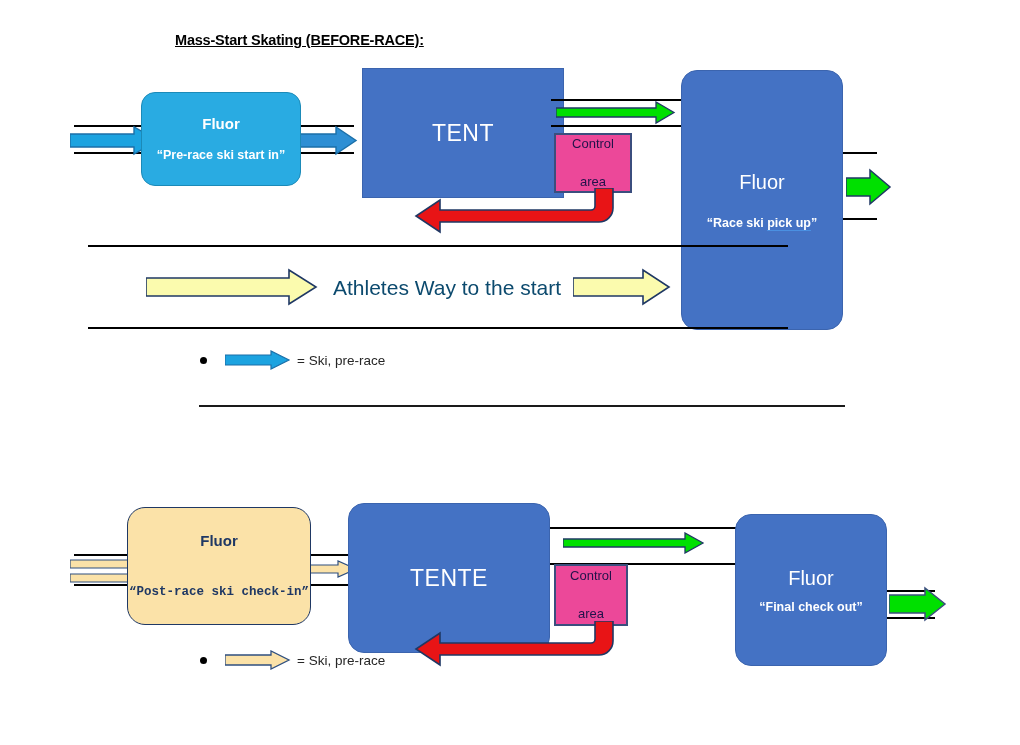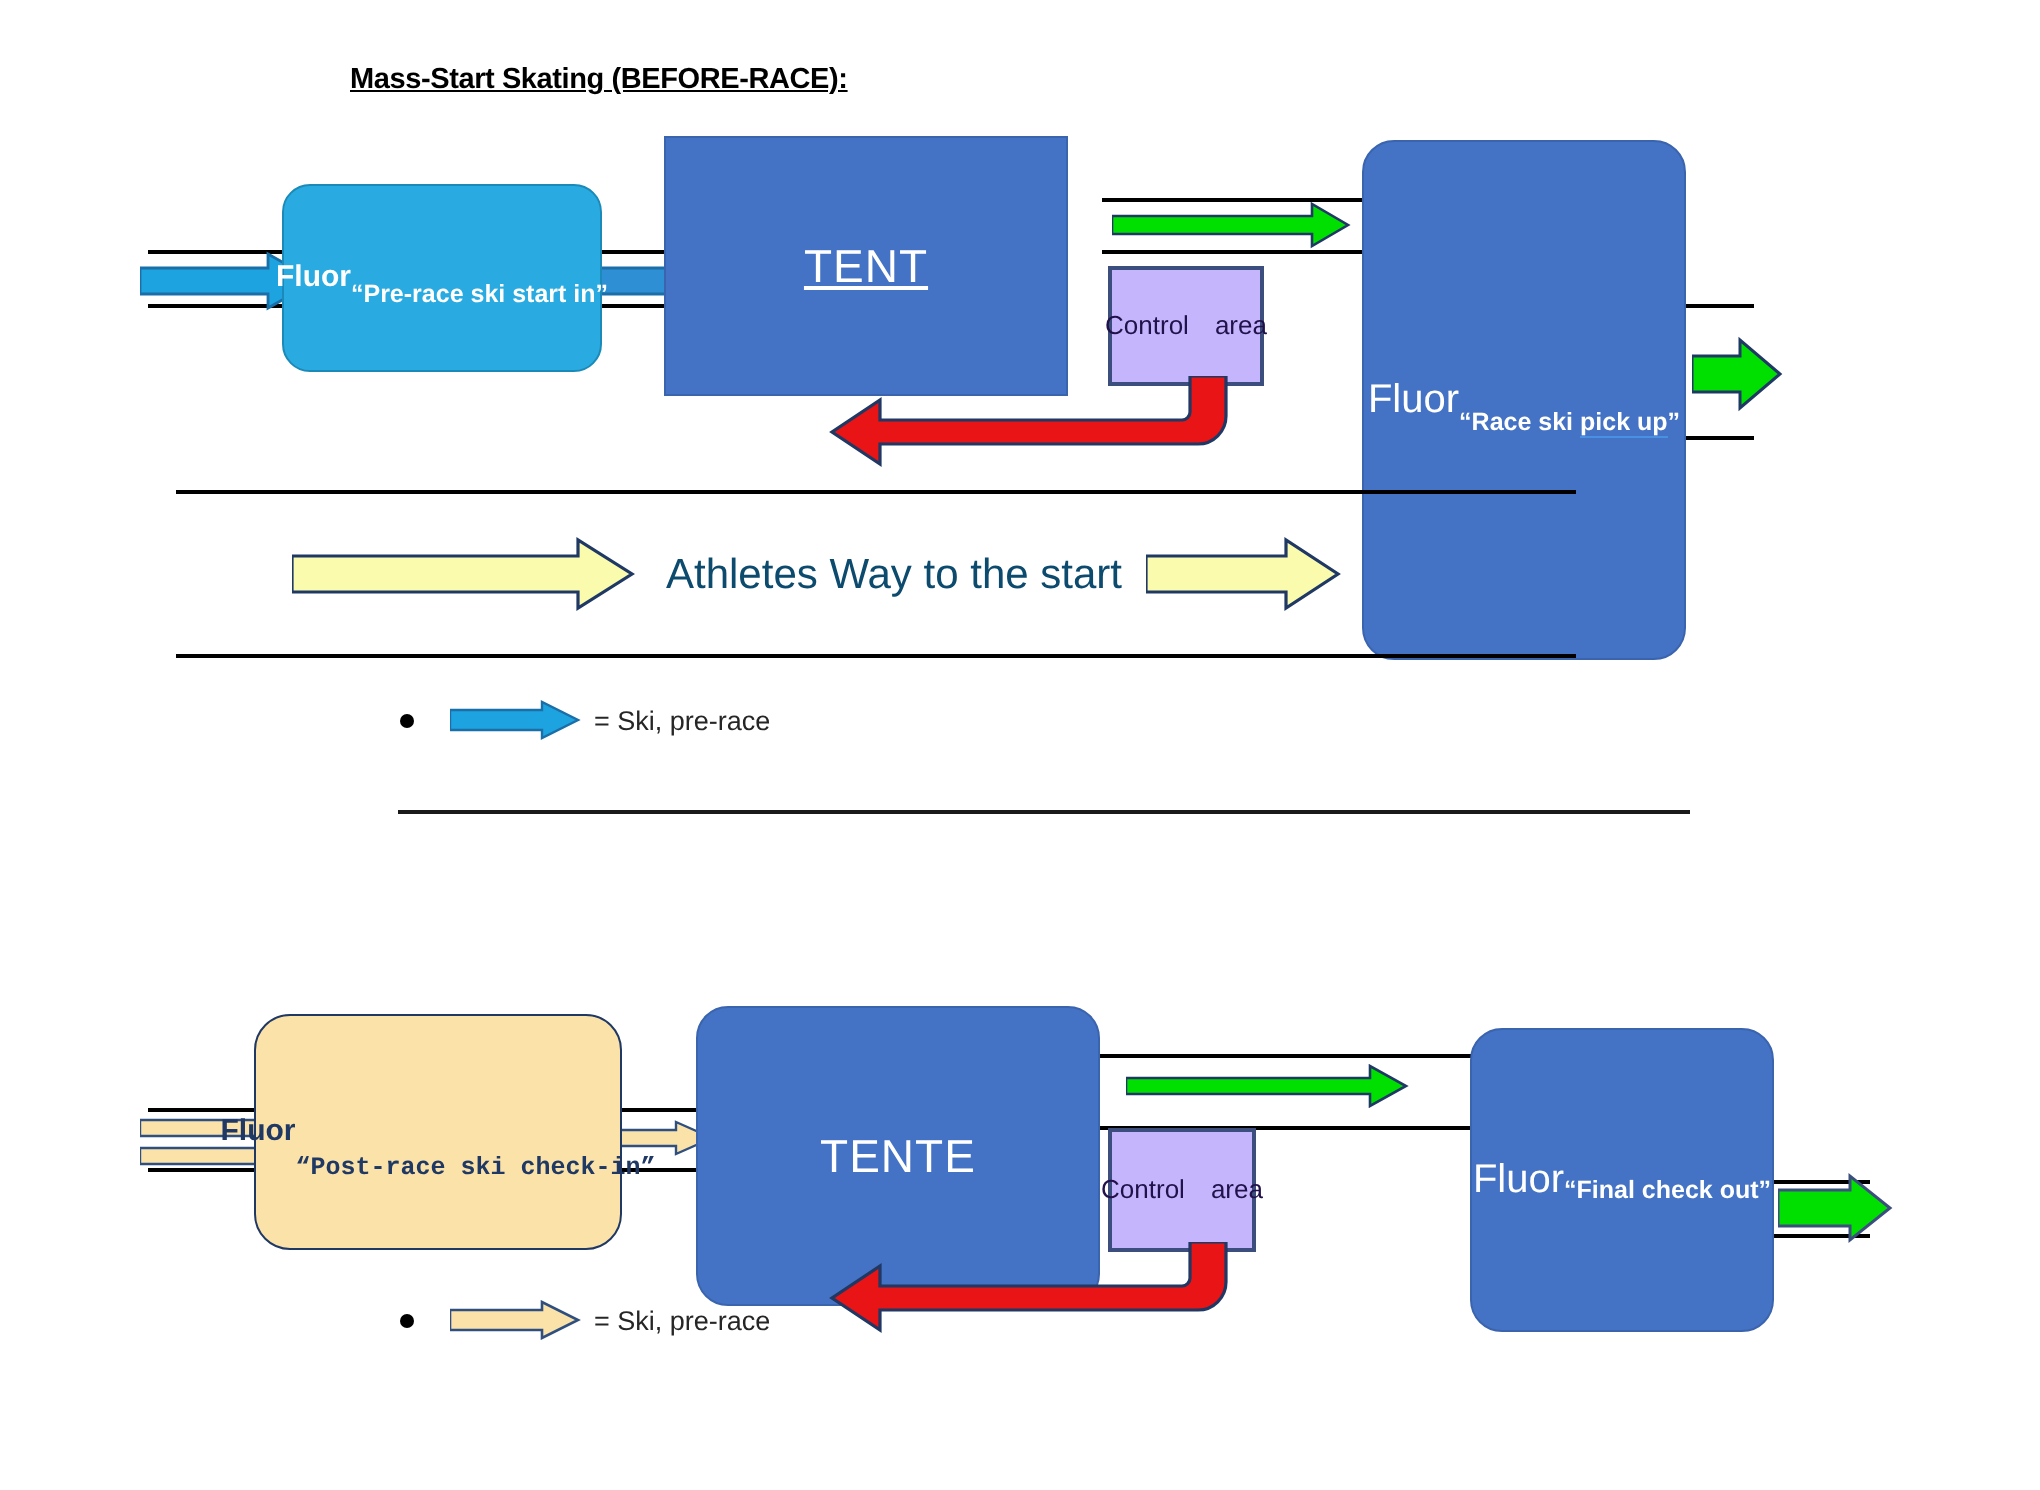--- a/index.html
+++ b/index.html
@@ -27,21 +27,21 @@
     color: #000000;
     text-decoration: underline;
     letter-spacing: -0.2px;
     white-space: nowrap;
   }
 
   
   .box {
     box-sizing: border-box;
     display: flex;
-    flex-direction: row;
+    flex-direction: column;
     align-items: center;
     justify-content: center;
     text-align: center;
   }
   .box-blue-round {
     background: #29ABE2;
     border: 1px solid #1b8ab8;
     border-radius: 14px;
     color: #ffffff;
   }
@@ -56,21 +56,21 @@
     border-radius: 16px;
     color: #ffffff;
   }
   .box-tan-round {
     background: #FBE2A8;
     border: 1.5px solid #1f3864;
     border-radius: 18px;
     color: #1f3864;
   }
   .box-red {
-    background: #c4b5fd;
+    background: #ec4899;
     border: 2px solid #3b4e7e;
     color: #22124a;
     gap: 13px;
   }
 
   .ttl-main {
     font-size: 15px;
     font-weight: bold;
     line-height: 1.1;
   }
@@ -142,21 +142,21 @@
 
   <svg class="abs" style="left:300px; top:125px;" width="58" height="32" viewBox="0 0 58 32">
     <path d="M0 9 L36 9 L36 2 L56 15.5 L36 29 L36 22 L0 22 Z" fill="#2E8FD4" stroke="#1b6fa8" stroke-width="1.4"></path>
   </svg>
 
   <div class="abs box box-blue-round" style="left:141px; top:92px; width:160px; height:94px;">
     <div class="ttl-main">Fluor</div>
     <div class="ttl-sub">“Pre-race ski start in”</div>
   </div>
 
-  <div class="abs box box-blue-rect" style="left:332px; top:68px; width:202px; height:130px;text-decoration:underline;">
+  <div class="abs box box-blue-rect" style="left:362px; top:68px; width:202px; height:130px;">
     <div class="ttl-plain">TENT</div>
   </div>
 
   <div class="abs rule-black" style="left:551px; top:99px; width:180px;"></div>
   <div class="abs rule-black" style="left:551px; top:125px; width:180px;"></div>
 
   <svg class="abs" style="left:556px; top:101px;" width="120" height="24" viewBox="0 0 120 24">
     <path d="M0 7 L100 7 L100 1 L118 11.5 L100 22 L100 16 L0 16 Z" fill="#00E000" stroke="#1f3864" stroke-width="1.3"></path>
   </svg>
 

